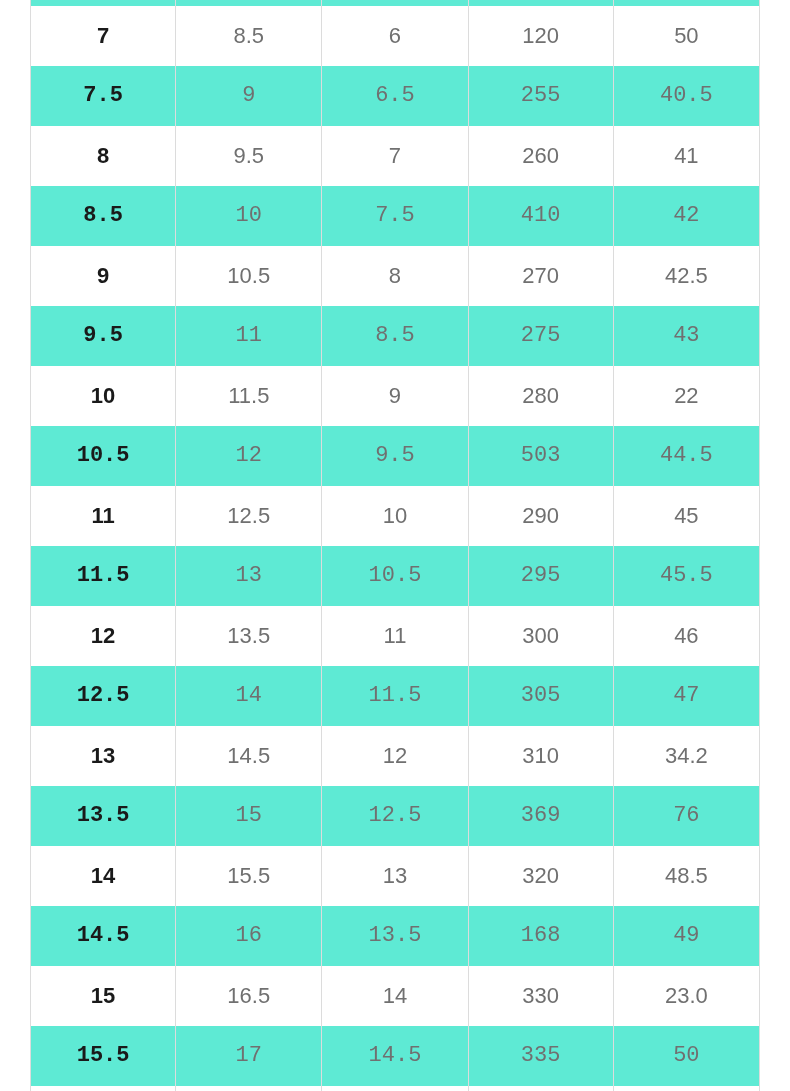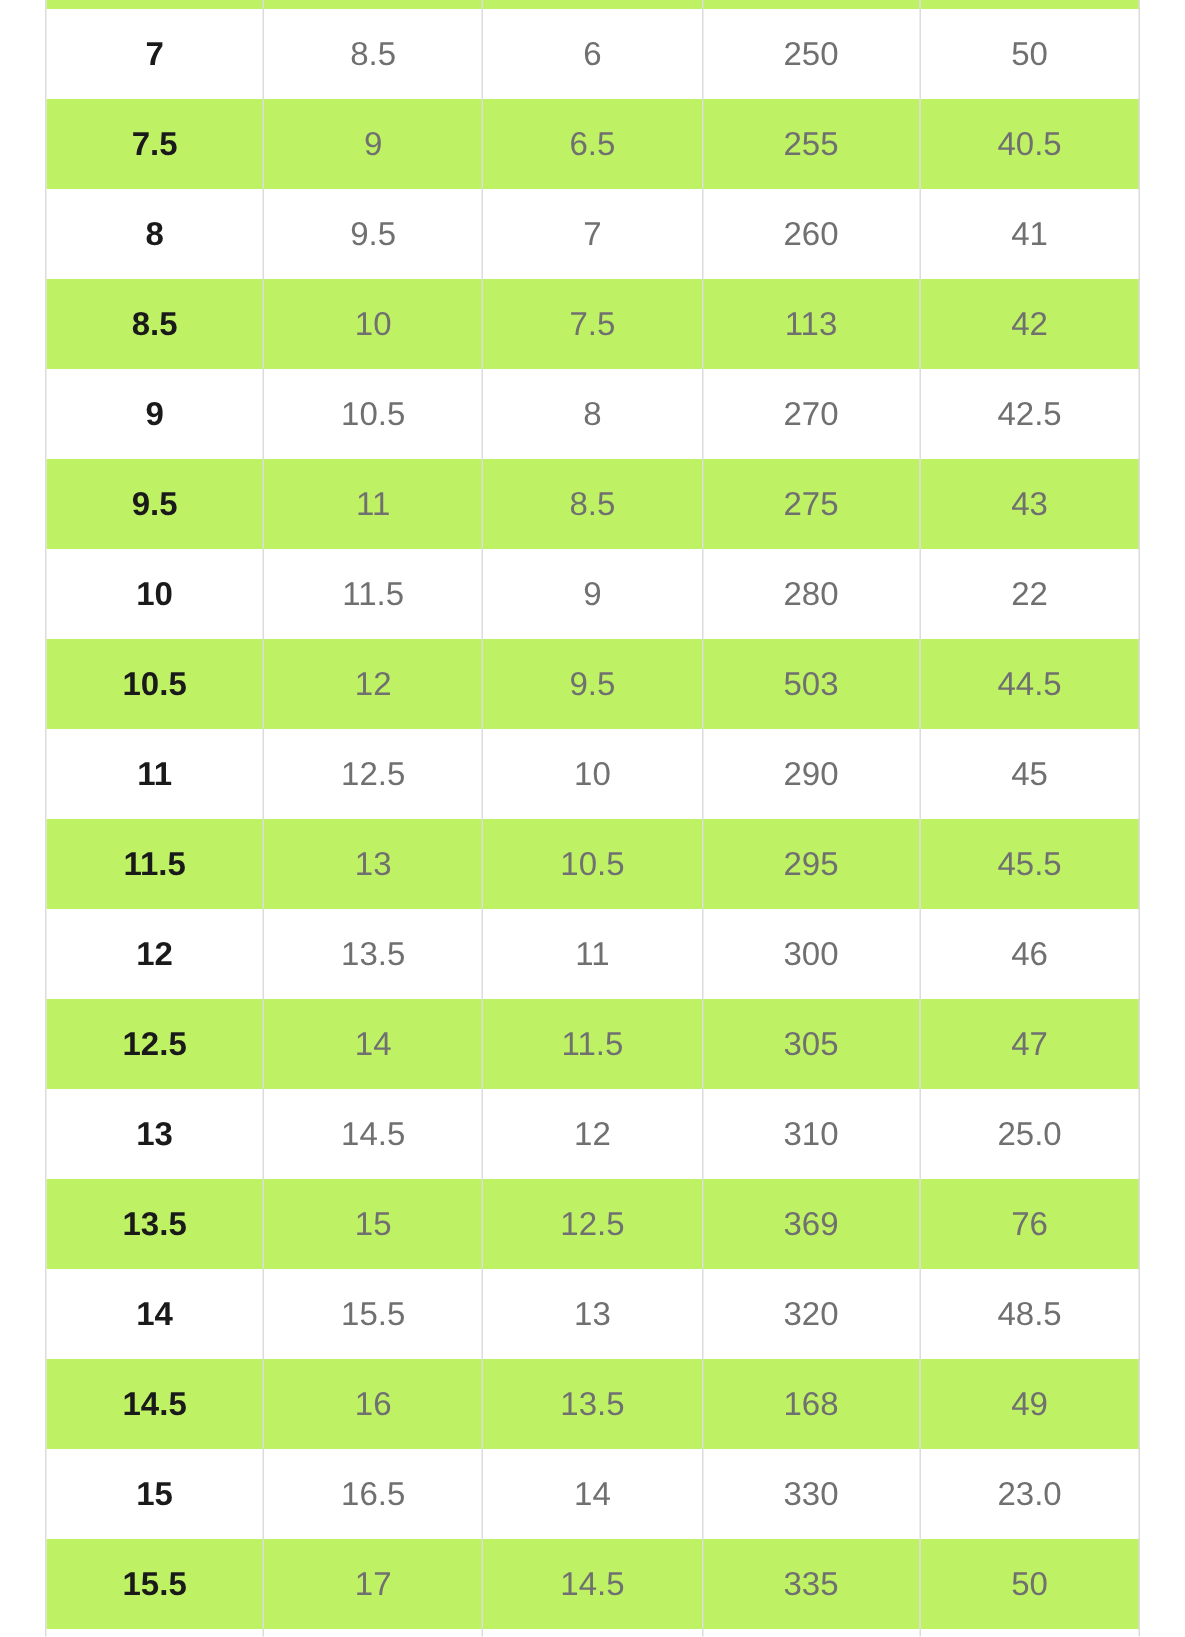--- a/index.html
+++ b/index.html
@@ -66,21 +66,22 @@
   }
 
   
   table.size-table td.primary {
     color: #1a1a1a;
     font-weight: 700;
   }
 
   
   table.size-table tr.odd td {
-    background: #bef264;
+    background: #5eead4;
+    font-family: Liberation Mono, monospace;
   }
   table.size-table tr.even td {
     background: #ffffff;
   }
 </style>
 </head>
 <body>
 
 <div id="viewport">
   <div id="table-scroll">
@@ -97,42 +98,42 @@
             <td class="primary">6.5</td>
             <td>8</td>
             <td>5.5</td>
             <td>245</td>
             <td>39</td>
           </tr>
           <tr class="even">
             <td class="primary">7</td>
             <td>8.5</td>
             <td>6</td>
-            <td>250</td>
+            <td>120</td>
             <td>50</td>
           </tr>
           <tr class="odd">
             <td class="primary">7.5</td>
             <td>9</td>
             <td>6.5</td>
             <td>255</td>
             <td>40.5</td>
           </tr>
           <tr class="even">
             <td class="primary">8</td>
             <td>9.5</td>
             <td>7</td>
             <td>260</td>
             <td>41</td>
           </tr>
           <tr class="odd">
             <td class="primary">8.5</td>
             <td>10</td>
             <td>7.5</td>
-            <td>113</td>
+            <td>410</td>
             <td>42</td>
           </tr>
           <tr class="even">
             <td class="primary">9</td>
             <td>10.5</td>
             <td>8</td>
             <td>270</td>
             <td>42.5</td>
           </tr>
           <tr class="odd">
@@ -182,21 +183,21 @@
             <td>14</td>
             <td>11.5</td>
             <td>305</td>
             <td>47</td>
           </tr>
           <tr class="even">
             <td class="primary">13</td>
             <td>14.5</td>
             <td>12</td>
             <td>310</td>
-            <td>25.0</td>
+            <td>34.2</td>
           </tr>
           <tr class="odd">
             <td class="primary">13.5</td>
             <td>15</td>
             <td>12.5</td>
             <td>369</td>
             <td>76</td>
           </tr>
           <tr class="even">
             <td class="primary">14</td>

